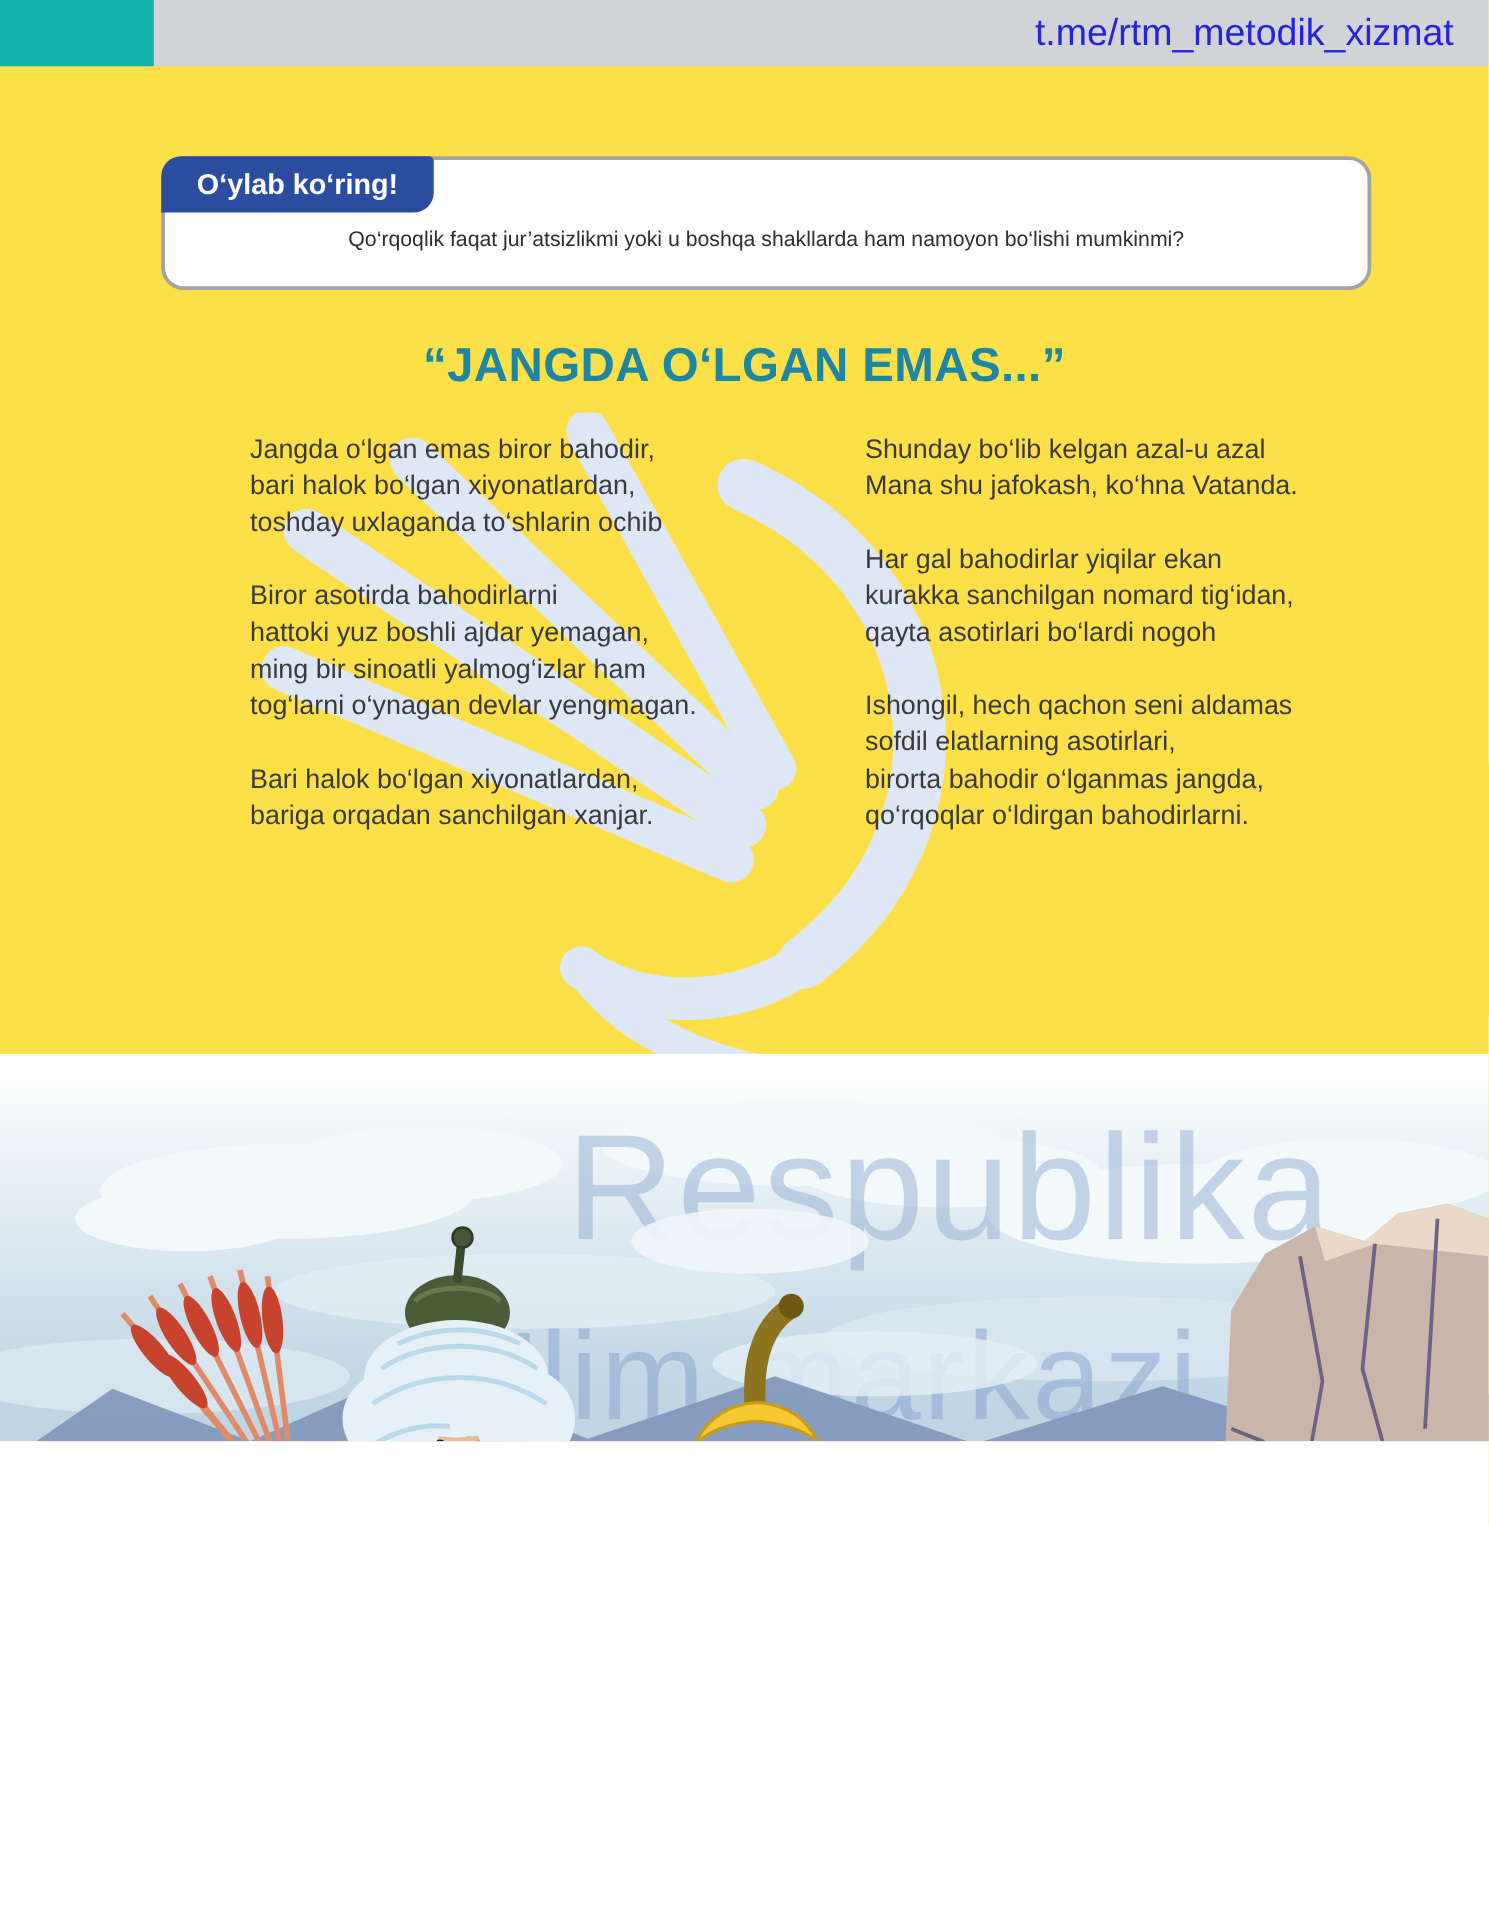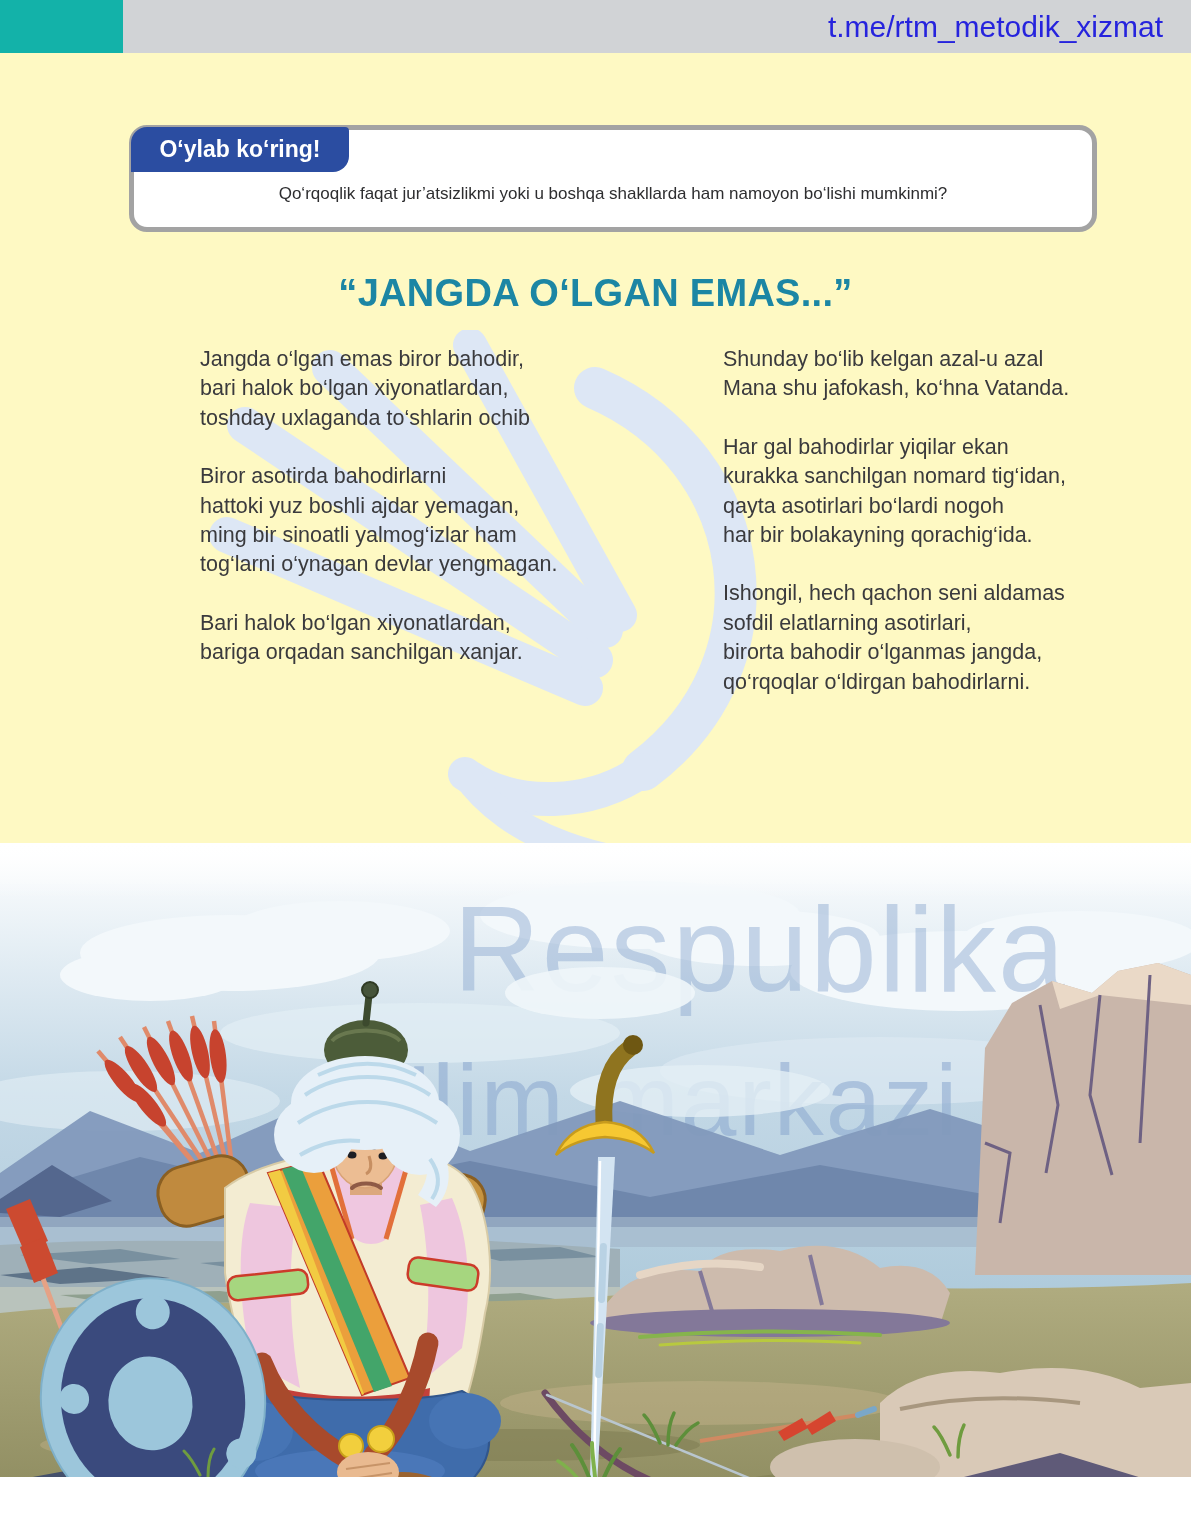--- a/index.html
+++ b/index.html
@@ -1,36 +1,36 @@
 <!DOCTYPE html>
 <html><head>
 <meta charset="utf-8">
 <style>
   html,body{margin:0;padding:0;background:#ffffff;}
-  .page{position:relative;width:1191px;height:1477px;background:#fef9c3;overflow:hidden;
+  .page{position:relative;width:1191px;height:1153px;background:#fde047;overflow:hidden;
         font-family:"Liberation Sans", sans-serif;}
   
   .topbar{position:absolute;left:0;top:0;width:1191px;height:53px;background:#d1d3d6;}
   .topbar .teal{position:absolute;left:0;top:0;width:123px;height:53px;background:#13b2a9;}
   .tg-link{position:absolute;right:28px;top:0;line-height:53px;font-size:30px;color:#2623dd;}
   
   .think-box{position:absolute;left:129px;top:125px;width:968px;height:107px;box-sizing:border-box;
-             border:5px solid #a3a3a3;border-radius:18px;background:#fff;}
+             border:3px solid #a3a3a3;border-radius:18px;background:#fff;}
   .think-tab{position:absolute;left:-3px;top:-3px;height:45px;min-width:218px;box-sizing:border-box;
              background:#2b4da1;color:#fff;font-weight:bold;font-size:23px;
              display:flex;align-items:center;justify-content:center;padding:0 26px;
              border-radius:16px 4px 16px 0;}
   .think-q{position:absolute;left:20px;right:20px;top:54px;text-align:center;
            font-size:17px;color:#2e2e30;}
   
   .poem-title{position:absolute;left:0;top:272px;width:100%;text-align:center;z-index:2;
               font-size:38px;font-weight:bold;color:#1c86a4;letter-spacing:.3px;}
   .poem-col{position:absolute;top:345px;z-index:2;font-size:21.5px;line-height:29.4px;color:#3a3a3d;}
   .poem-col.left{left:200px;}
-  .poem-col.right{left:692px;margin-left:31px;}
+  .poem-col.right{left:692px;}
   .stanza{margin-bottom:29px;}
   
   .bird-wm{position:absolute;left:165px;top:330px;width:680px;height:570px;z-index:1;}
   
   .illustration{position:absolute;left:0;top:843px;width:1191px;height:676px;z-index:3;}
 </style>
 </head>
 <body>
 
 <div class="page">
@@ -79,21 +79,20 @@
 
   <div class="poem-col right">
     <div class="stanza">
       <div>Shunday bo‘lib kelgan azal-u azal</div>
       <div>Mana shu jafokash, ko‘hna Vatanda.</div>
     </div>
     <div class="stanza">
       <div>Har gal bahodirlar yiqilar ekan</div>
       <div>kurakka sanchilgan nomard tig‘idan,</div>
       <div>qayta asotirlari bo‘lardi nogoh</div>
-      <div>har bir bolakayning qorachig‘ida.</div>
     </div>
     <div class="stanza">
       <div>Ishongil, hech qachon seni aldamas</div>
       <div>sofdil elatlarning asotirlari,</div>
       <div>birorta bahodir o‘lganmas jangda,</div>
       <div>qo‘rqoqlar o‘ldirgan bahodirlarni.</div>
     </div>
   </div>
 
   <svg class="illustration" viewBox="0 0 1191 676">

